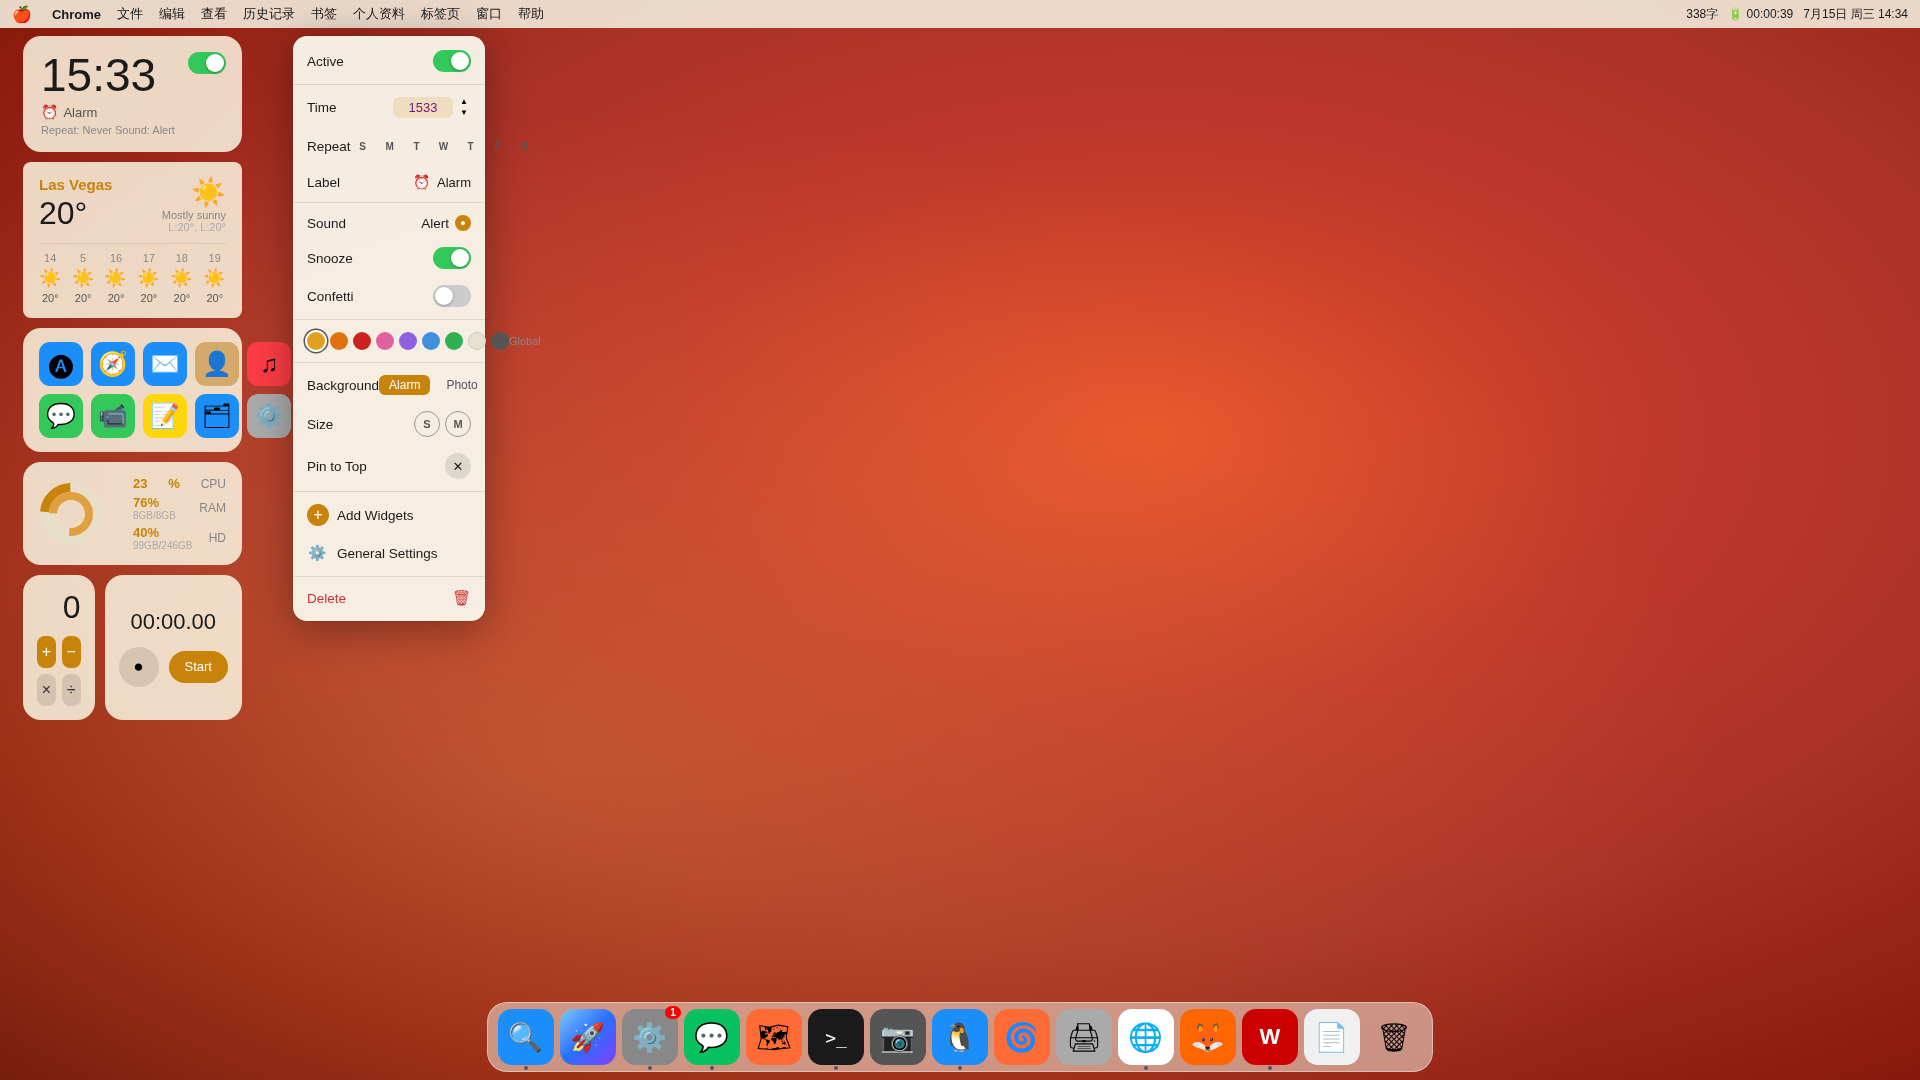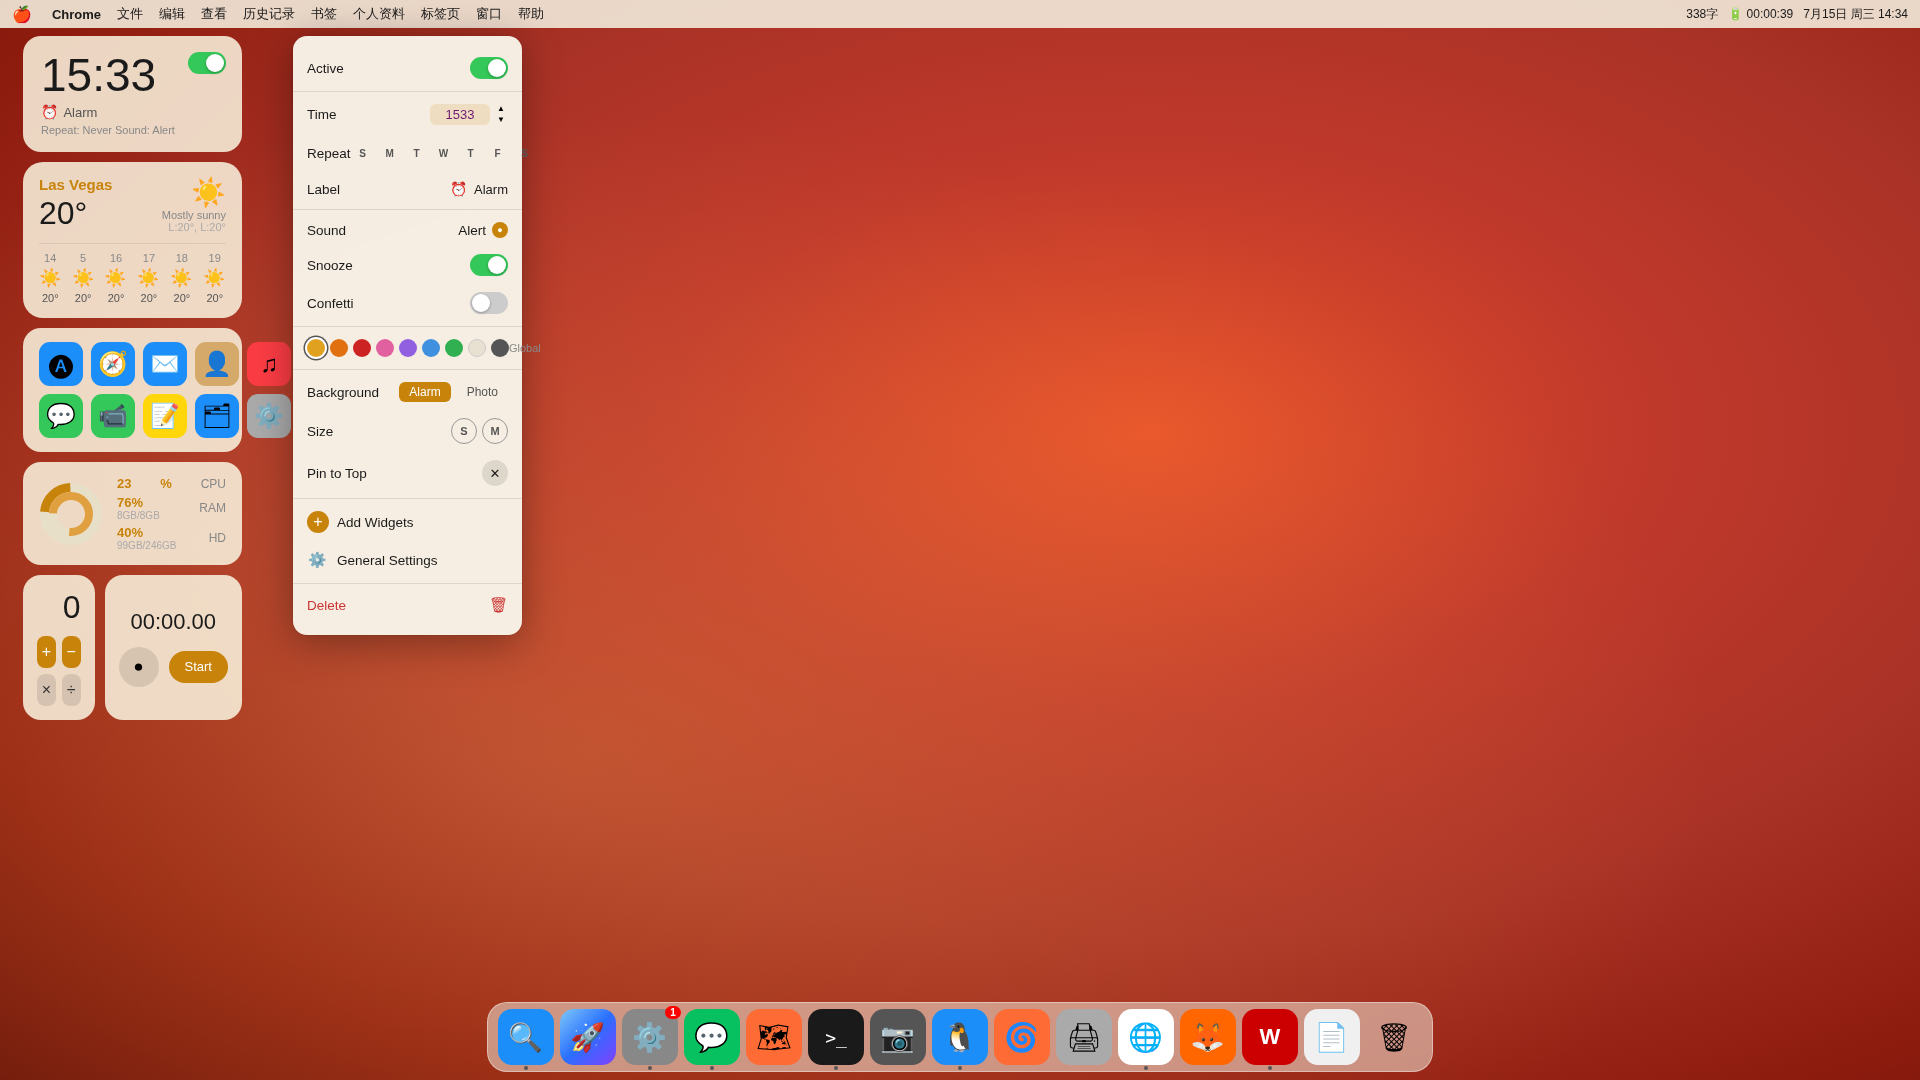--- a/index.html
+++ b/index.html
@@ -160,21 +160,21 @@
     .alarm-icon { font-size: 14px; }
     .alarm-details {
       font-size: 11px;
       color: #888;
       margin-top: 4px;
     }
 
     
     .widget-weather {
       background: rgba(248,240,220,0.88);
-      border-radius: 20px;
+      border-radius: 8px;
       padding: 14px 16px;
     }
     .weather-header {
       display: flex;
       justify-content: space-between;
       align-items: flex-start;
     }
     .weather-city {
       font-size: 15px;
       font-weight: 600;
@@ -236,21 +236,21 @@
       cursor: pointer;
     }
 
     
     .widget-stats {
       background: rgba(248,240,220,0.88);
       border-radius: 18px;
       padding: 14px 16px;
       display: flex;
       align-items: center;
-      gap: 14px;
+      gap: 30px;
     }
     .stats-donut {
       width: 64px;
       height: 64px;
       flex-shrink: 0;
     }
     .stats-list {
       flex: 1;
       display: flex;
       flex-direction: column;
@@ -370,26 +370,26 @@
       transition: left 0.2s;
     }
     .toggle.on .toggle-thumb { left: 18px; }
     .toggle.off .toggle-thumb { left: 2px; }
 
     
     .settings-popup {
       position: absolute;
       top: 36px;
       left: 293px;
-      width: 229px;
+      width: 192px;
       background: rgba(248,244,232,0.97);
       border-radius: 14px;
       box-shadow: 0 8px 40px rgba(0,0,0,0.35), 0 0 0 0.5px rgba(0,0,0,0.12);
       z-index: 200;
-      padding: 13px 0;
+      padding: 6px 0;
       backdrop-filter: blur(20px);
     }
     .sp-row {
       display: flex;
       align-items: center;
       justify-content: space-between;
       padding: 8px 14px;
       font-size: 13.5px;
       color: #1a1a1a;
     }

